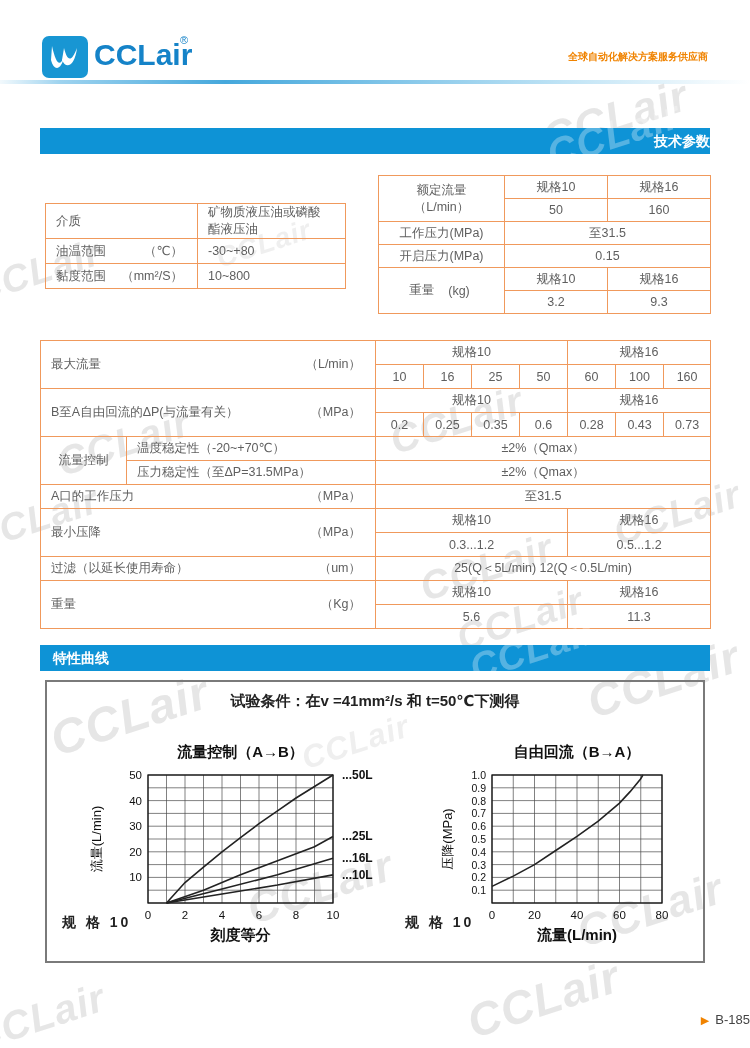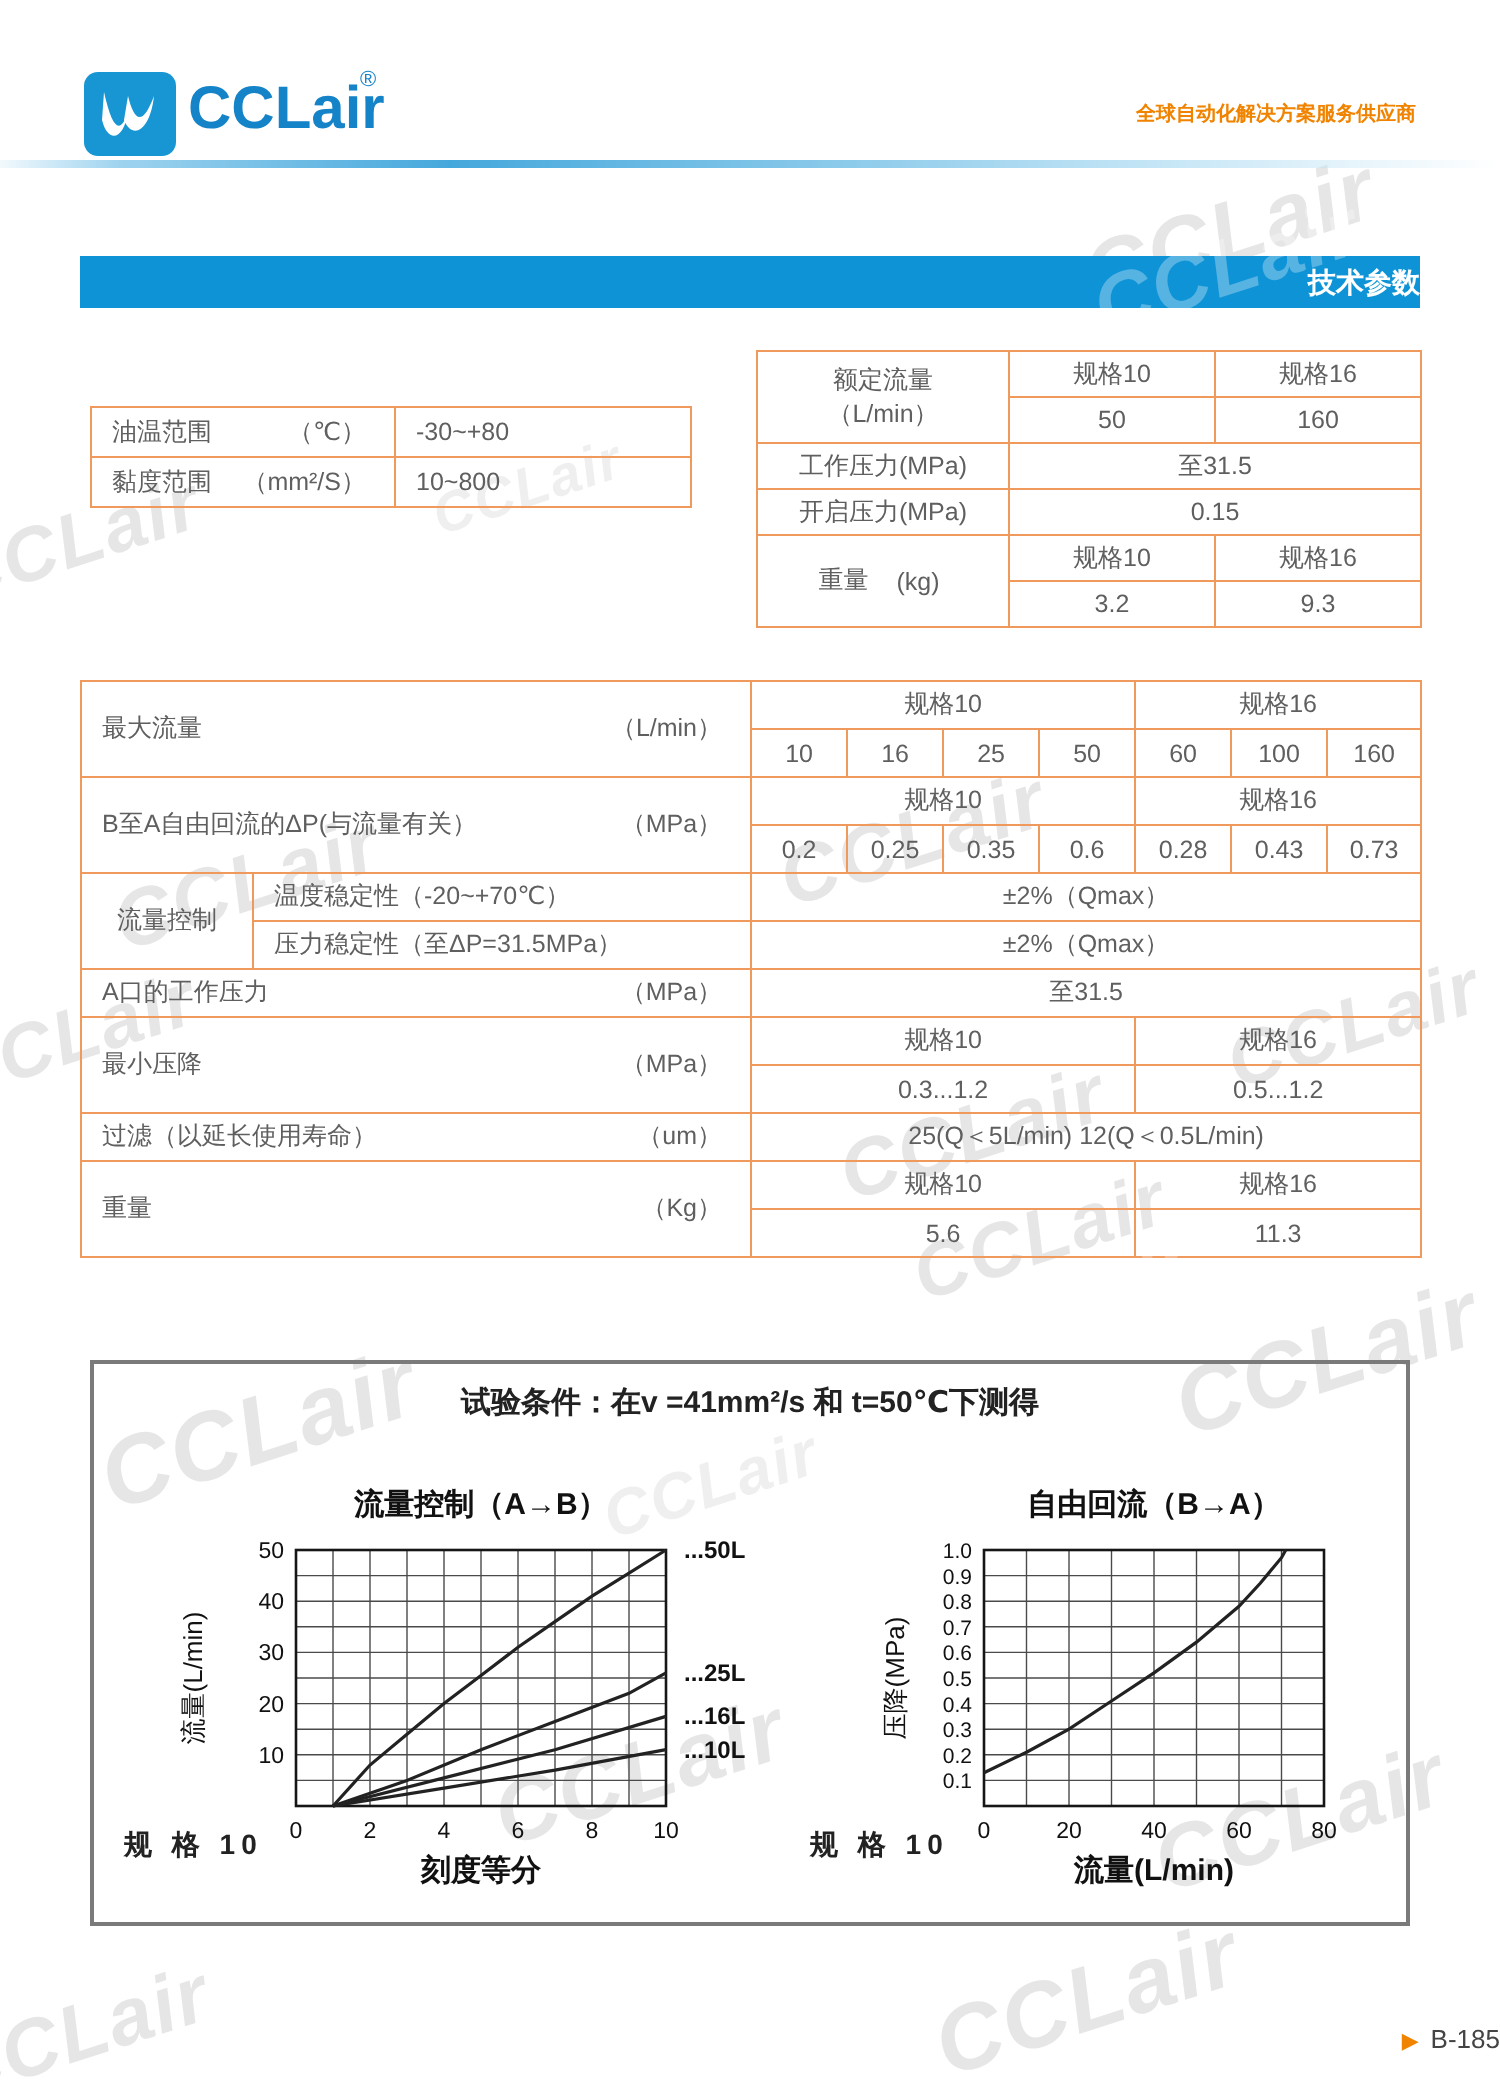--- a/index.html
+++ b/index.html
@@ -91,20 +91,29 @@
   <div class="header-line"></div>
 
   <div class="section-bar" style="top:128px;text-align:right;">技术参数</div>
 
   <table class="media-table">
     <colgroup>
         <col style="width:152px">
         <col style="width:148px">
       </colgroup>
     <tbody>
+        <tr>
+      <td class="flexlab">
+            <div class="flexin">
+        <span>介质</span>
+        <span></span>
+            </div>
+          </td>
+      <td class="lab">矿物质液压油或磷酸酯液压油</td>
+    </tr>
     <tr>
       <td class="flexlab">
             <div class="flexin">
         <span>油温范围</span>
         <span>（℃）</span>
             </div>
           </td>
       <td class="lab">-30~+80</td>
     </tr>
     <tr>
@@ -265,20 +274,21 @@
       <td colspan="4">规格10</td>
       <td colspan="3">规格16</td>
     </tr>
     <tr>
       <td colspan="4">5.6</td>
       <td colspan="3">11.3</td>
     </tr>
   </tbody>
     </table>
 
+  <div class="section-bar" style="top:645px;">特性曲线</div>
 
   <div class="curve-box"></div>
   <div class="test-cond">试验条件：在v =41mm²/s 和 t=50℃下测得</div>
 
   <div class="chart" style="left:60px;top:738px;width:330px;height:212px;">
     <div class="chart-canvas"><svg width="330" height="212">
           <line x1="88" y1="37" x2="88" y2="165" stroke="#4a4a4a" stroke-width="0.7"></line>
           <line x1="106.5" y1="37" x2="106.5" y2="165" stroke="#4a4a4a" stroke-width="0.7"></line>
           <line x1="125" y1="37" x2="125" y2="165" stroke="#4a4a4a" stroke-width="0.7"></line>
           <line x1="143.5" y1="37" x2="143.5" y2="165" stroke="#4a4a4a" stroke-width="0.7"></line>

